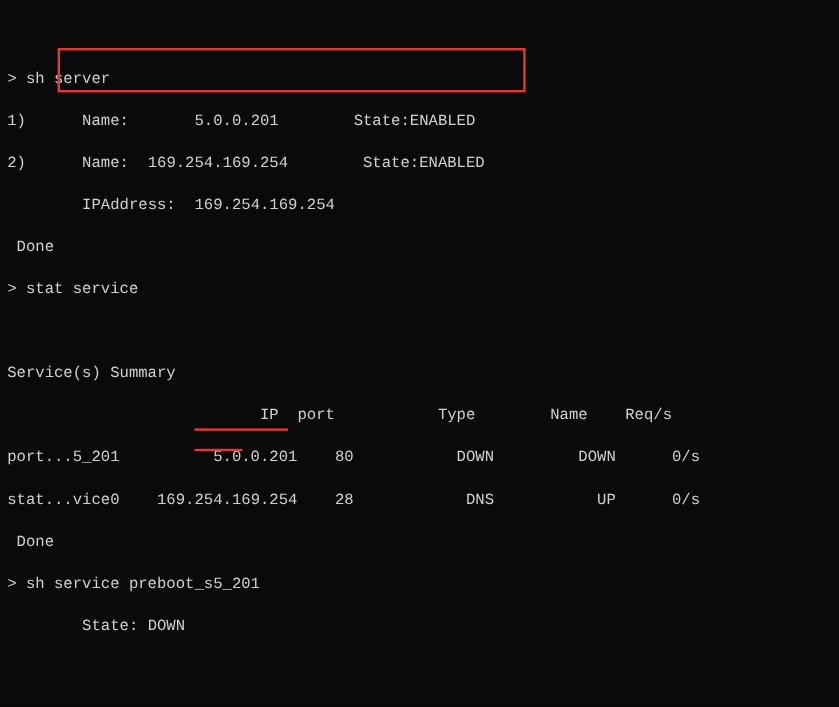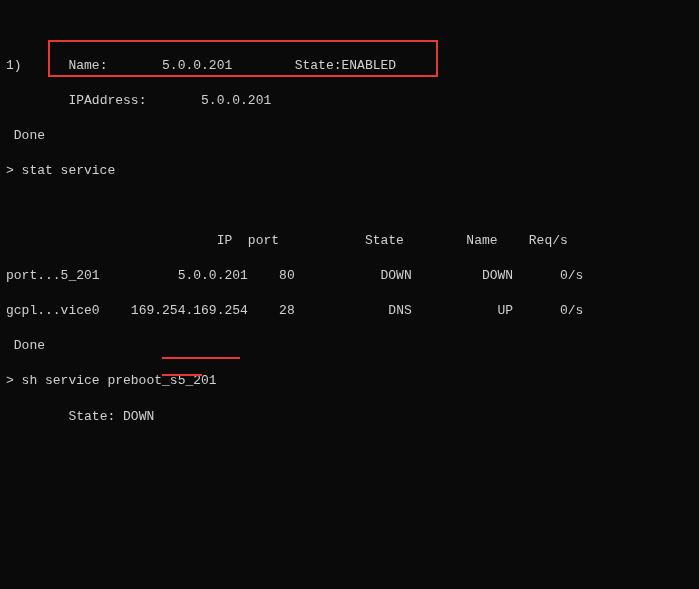--- a/index.html
+++ b/index.html
@@ -28,29 +28,32 @@
       pointer-events: none;
     }
     #ul1 { left: 156px; top: 335px; width: 78px; height: 0; }
     #ul2 { left: 156px; top: 352px; width: 40px; height: 0; }
     .wrap { position: relative; }
   </style>
 </head>
 <body>
 <div class="wrap">
 
+<span class="line">&gt; sh server</span>
 <span class="line"><span>1)</span>      <span>Name:</span>       <span>5.0.0.201</span>        <span>State:</span><span>ENABLED</span></span>
-<span class="line">        <span>IPAddress:</span>       <span>5.0.0.201</span></span>
+<span class="line"><span>2)</span>      <span>Name:</span>  <span>169.254.169.254</span>        <span>State:</span><span>ENABLED</span></span>
+<span class="line">        <span>IPAddress:</span>  <span>169.254.169.254</span></span>
 <span class="line"> Done</span>
 <span class="line">&gt; stat service</span>
 <span class="line"></span>
 <span class="line"></span>
-<span class="line">                           <span>IP</span>  <span>port</span>           <span>State</span>        <span>Name</span>    <span>Req/s</span></span>
+<span class="line">Service(s) Summary</span>
+<span class="line">                           <span>IP</span>  <span>port</span>           <span>Type</span>        <span>Name</span>    <span>Req/s</span></span>
 <span class="line"><span>port...5_201</span>          <span>5.0.0.201</span>    <span>80</span>           <span>DOWN</span>         <span>DOWN</span>      <span>0/s</span></span>
-<span class="line"><span>gcpl...vice0</span>    <span>169.254.169.254</span>    <span>28</span>            <span>DNS</span>           <span>UP</span>      <span>0/s</span></span>
+<span class="line"><span>stat...vice0</span>    <span>169.254.169.254</span>    <span>28</span>            <span>DNS</span>           <span>UP</span>      <span>0/s</span></span>
 <span class="line"> Done</span>
 <span class="line">&gt; sh service preboot_s5_201</span>
 <span class="line">        <span>State: DOWN</span></span>
 
 
 
 
 
 
 

